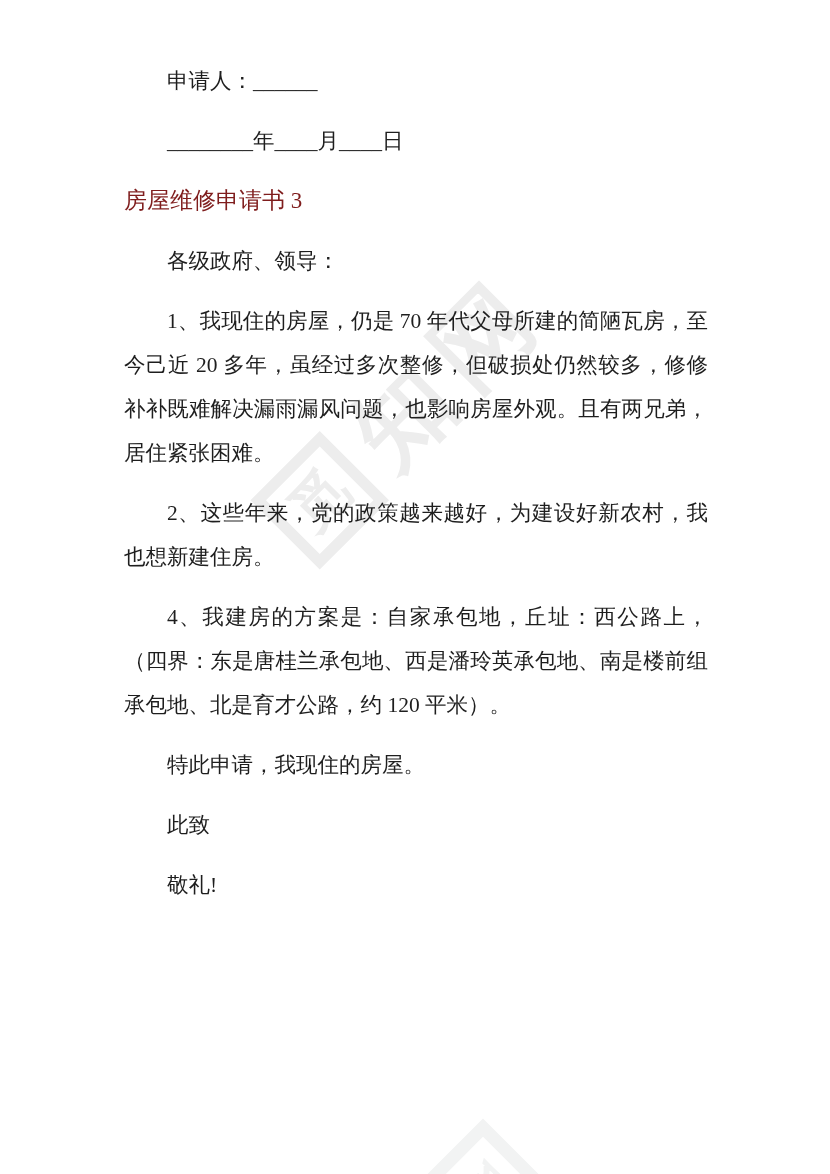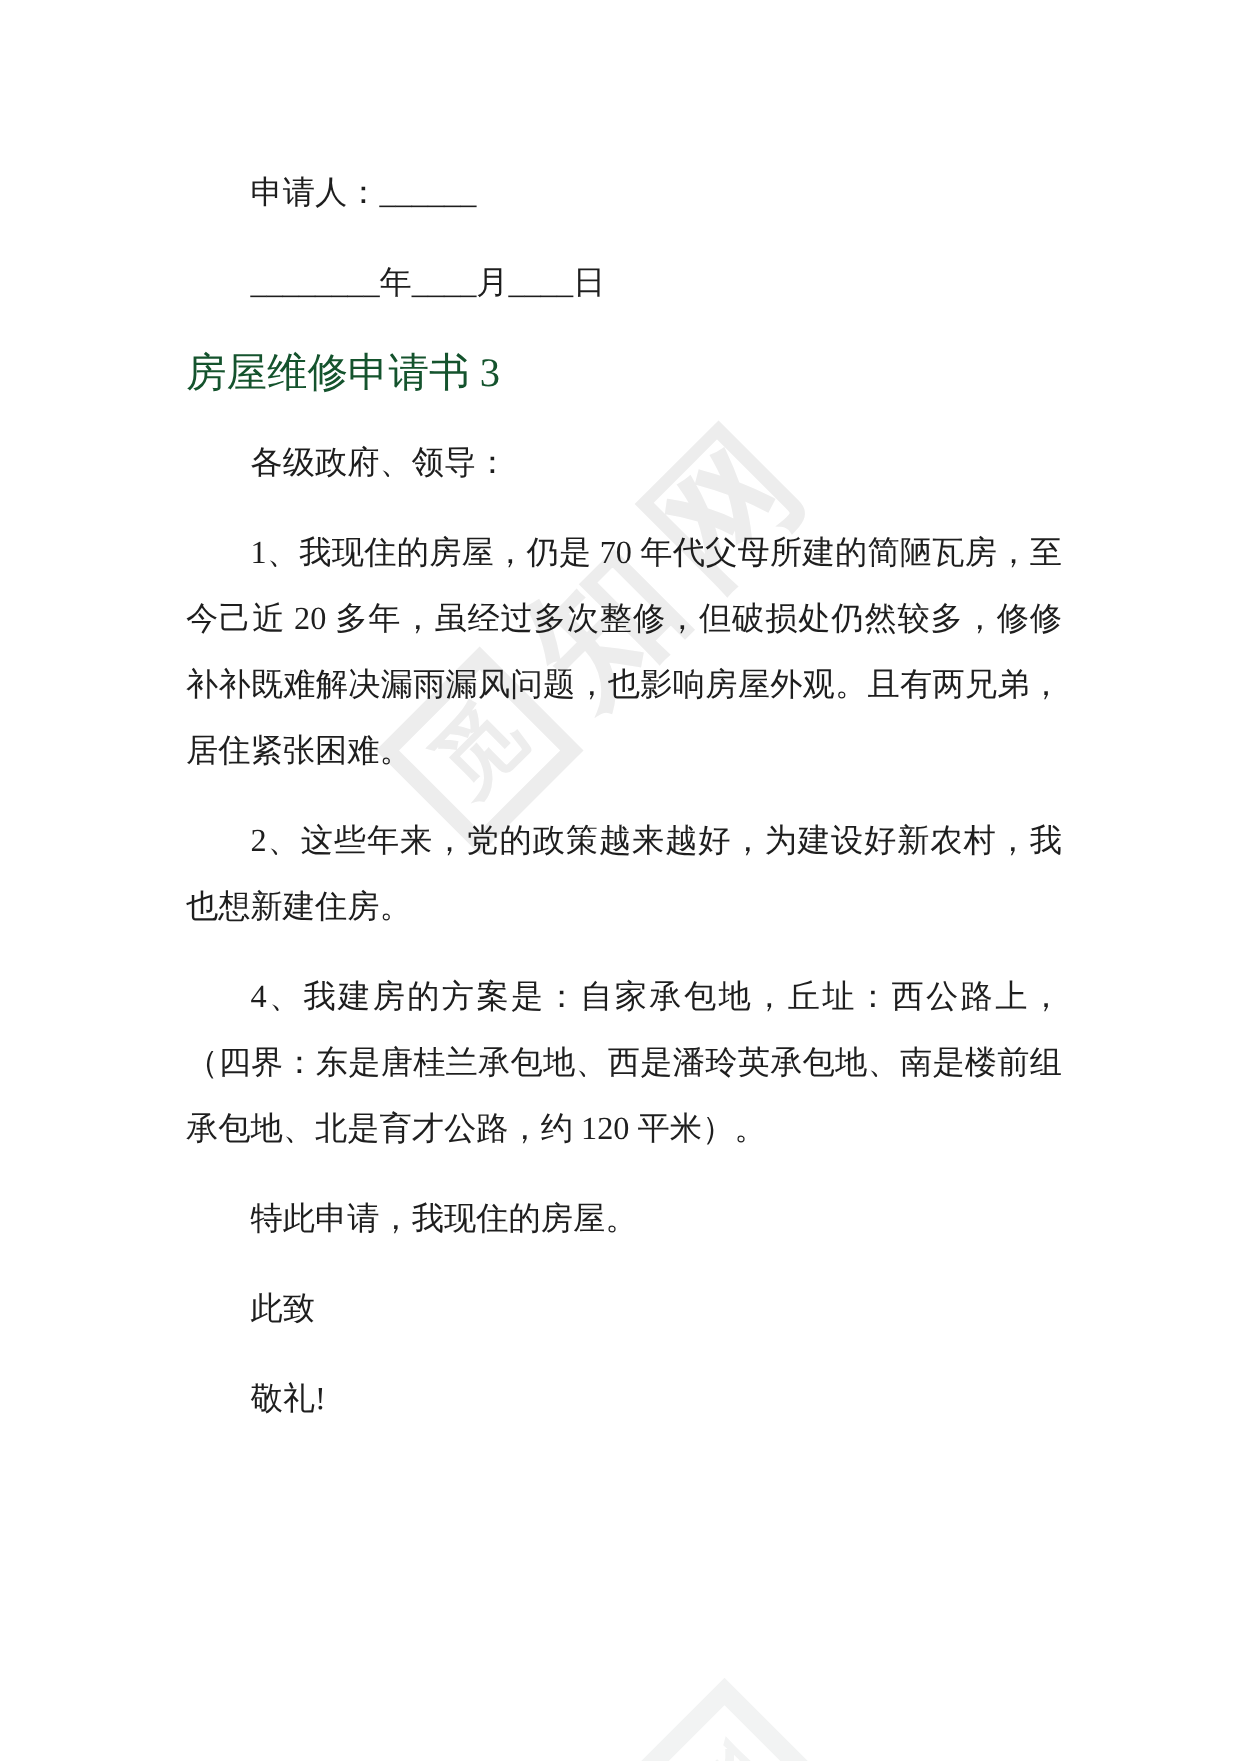--- a/index.html
+++ b/index.html
@@ -68,36 +68,36 @@
     justify-content: center;
     font-size: 54px;
     font-weight: 700;
     user-select: none;
   }
 
   
   .content {
     position: relative;
     z-index: 1;
-    padding: 106px 122px 0 124px;
+    padding: 59px 122px 0 124px;
     color: #1e1e1e;
     font-size: 21.5px;
   }
   .content p, .content h2 {
     margin: 0 0 16px 0;
     line-height: 44px;
     text-align: justify;
     font-weight: 400;
   }
   .indent {
     text-indent: 2em;
   }
   .heading {
-    color: #14532d;
-    font-size: 27px;
+    color: #7f1d1d;
+    font-size: 23px;
     font-weight: 700;
     text-indent: 0;
     text-align: left;
   }
 </style>
 </head>
 <body>
 
 <div class="page">
 

